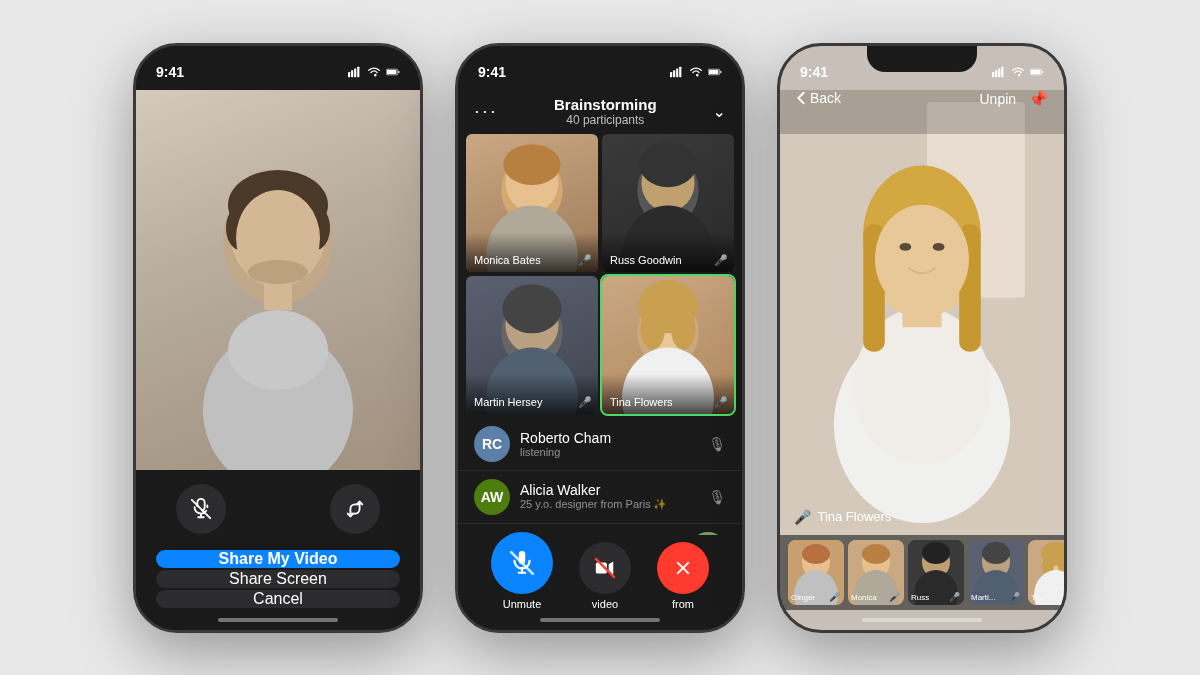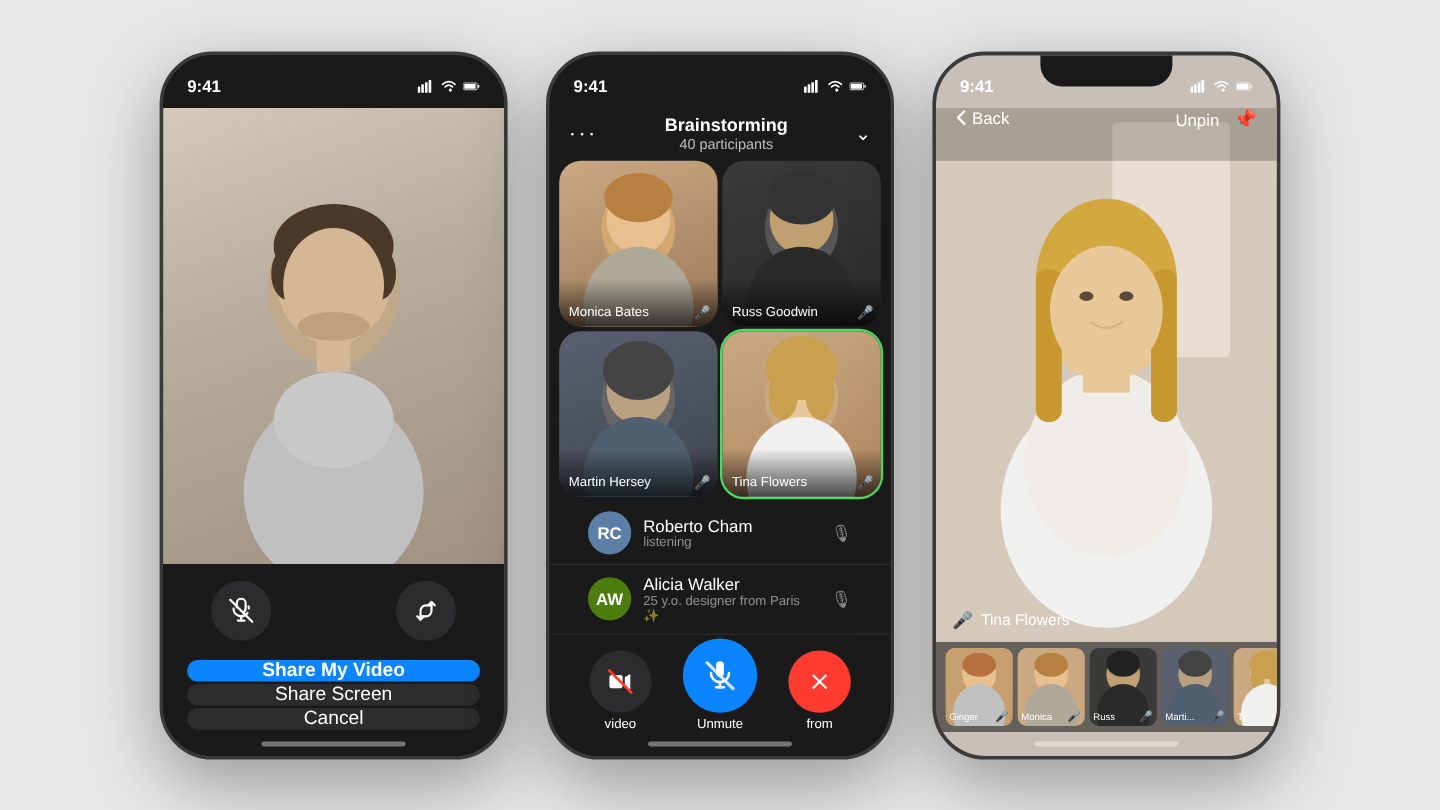--- a/index.html
+++ b/index.html
@@ -201,21 +201,21 @@
       top: 88px;
       left: 8px; right: 8px;
       height: 280px;
       display: grid;
       grid-template-columns: 1fr 1fr;
       grid-template-rows: 1fr 1fr;
       gap: 4px;
     }
 
     .video-tile {
-      border-radius: 18px;
+      border-radius: 6px;
       overflow: hidden;
       position: relative;
       background: #3a3a3a;
     }
 
     .video-tile.active-speaker {
       outline: 2px solid #4cd964;
     }
 
     .video-tile .tile-gradient {
@@ -253,21 +253,21 @@
       position: absolute;
       top: 372px;
       left: 0; right: 0;
       bottom: 95px;
       overflow: hidden;
     }
 
     .participant-row {
       display: flex;
       align-items: center;
-      padding: 8px 32px;
+      padding: 8px 16px;
       gap: 10px;
       border-bottom: 0.5px solid rgba(255,255,255,0.08);
       justify-content: flex-end;
     }
 
     .avatar {
       width: 36px;
       height: 36px;
       border-radius: 50%;
       flex-shrink: 0;
@@ -610,41 +610,41 @@
         <div class="avatar" style="background:#7a9a6a;">
           <div class="avatar-inner">SB</div>
         </div>
 
       </div>
 
     </div>
 
     <div class="phone2-bottom">
       <div class="bottom-action">
-        <div class="action-circle bg-dark">
-          <svg width="22" height="22" viewBox="0 0 24 24" fill="none" xmlns="http://www.w3.org/2000/svg">
-            <path d="M16 16l5 3V5l-5 3v8z" fill="white"></path>
-            <rect x="2" y="6" width="12" height="12" rx="2" fill="white"></rect>
-            <line x1="2" y1="2" x2="22" y2="22" stroke="#ff3b30" stroke-width="2.5" stroke-linecap="round"></line>
-          </svg>
-        </div>
-        <span class="action-label">video</span>
-      </div>
-
-      <div class="bottom-action">
         <div class="action-circle bg-blue" style="width:62px;height:62px;">
           <svg width="26" height="26" viewBox="0 0 24 24" fill="none" xmlns="http://www.w3.org/2000/svg">
             <rect x="9" y="1" width="6" height="12" rx="3" fill="white"></rect>
             <line x1="2" y1="2" x2="22" y2="22" stroke="white" stroke-width="2.5" stroke-linecap="round" opacity="0.8"></line>
             <path d="M5 10a7 7 0 0 0 14 0" stroke="white" stroke-width="2" stroke-linecap="round" fill="none"></path>
             <line x1="12" y1="17" x2="12" y2="21" stroke="white" stroke-width="2" stroke-linecap="round"></line>
             <line x1="9" y1="21" x2="15" y2="21" stroke="white" stroke-width="2" stroke-linecap="round"></line>
           </svg>
         </div>
         <span class="action-label">Unmute</span>
+      </div>
+
+      <div class="bottom-action">
+        <div class="action-circle bg-dark">
+          <svg width="22" height="22" viewBox="0 0 24 24" fill="none" xmlns="http://www.w3.org/2000/svg">
+            <path d="M16 16l5 3V5l-5 3v8z" fill="white"></path>
+            <rect x="2" y="6" width="12" height="12" rx="2" fill="white"></rect>
+            <line x1="2" y1="2" x2="22" y2="22" stroke="#ff3b30" stroke-width="2.5" stroke-linecap="round"></line>
+          </svg>
+        </div>
+        <span class="action-label">video</span>
       </div>
 
       <div class="bottom-action">
         <div class="action-circle bg-red">
           <svg width="22" height="22" viewBox="0 0 24 24" fill="white" xmlns="http://www.w3.org/2000/svg">
             <path d="M19 6.41L17.59 5 12 10.59 6.41 5 5 6.41 10.59 12 5 17.59 6.41 19 12 13.41 17.59 19 19 17.59 13.41 12z"></path>
           </svg>
         </div>
         <span class="action-label">from</span>
       </div>

